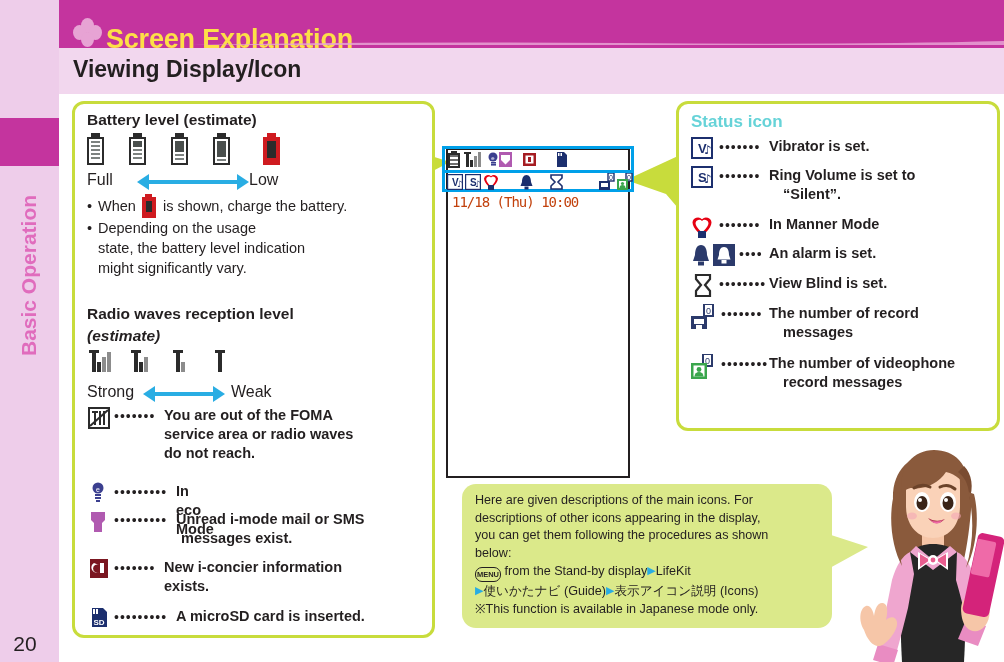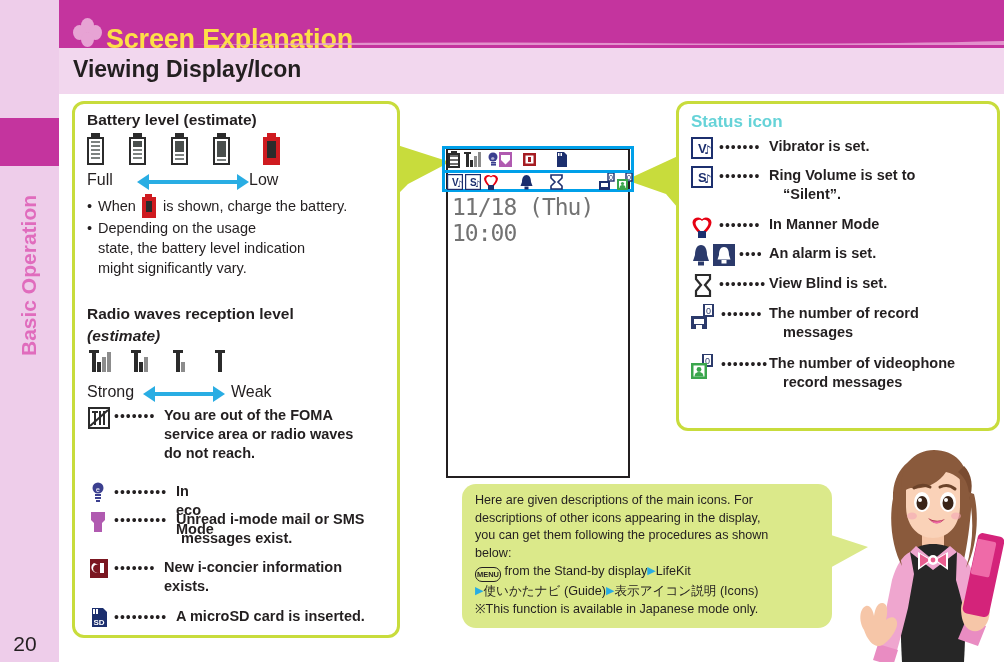--- a/index.html
+++ b/index.html
@@ -70,21 +70,21 @@
 
   
   .panel {
     position: absolute;
     border: 3px solid #c8dc3c;
     border-radius: 12px;
     background: #ffffff;
   }
 
   
-  #left-panel { left: 72px; top: 101px; width: 328px; height: 537px; }
+  #left-panel { left: 72px; top: 101px; width: 363px; height: 537px; }
 
   .sec-title {
     font-size: 15.5px; font-weight: bold; color: #231f20;
     line-height: 19px;
   }
   .body-text {
     font-size: 14.5px; color: #231f20; line-height: 19px;
   }
   .bold-text {
     font-size: 14.5px; font-weight: bold; color: #231f20; line-height: 19px;
@@ -135,21 +135,21 @@
   .status-rows {
     position:absolute; left: 442px; top: 146px; width: 192px; height: 46px;
     border: 3px solid #00a0e9;
   }
   .status-divider {
     position:absolute; left:0; top:21px; width:100%; height:3px; background:#00a0e9;
   }
   .phone-datetime {
     position:absolute; left: 4px; top: 44px;
     font-family: "DejaVu Sans Mono", monospace;
-    font-size: 23px; color:#737373; letter-spacing:-1px;
+    font-size: 14px; color:#c2410c; letter-spacing:-1px;
   }
 
   
   #right-panel { left: 676px; top: 101px; width: 324px; height: 330px; }
   .panel-heading {
     position:absolute; left:12px; top:8px;
     font-size:17px; font-weight:bold; color:#66d3d8;
   }
 
   

